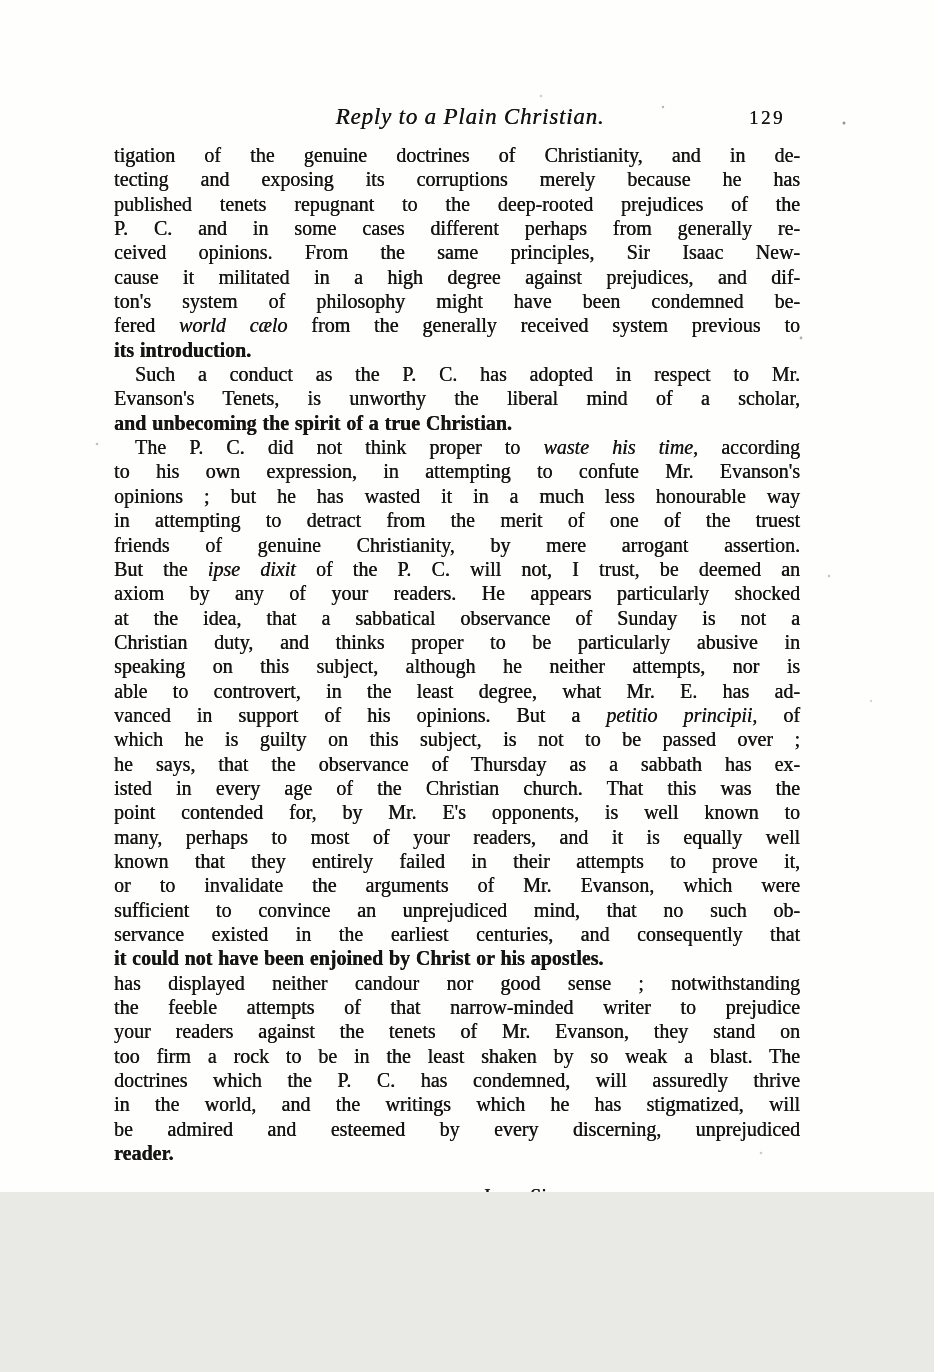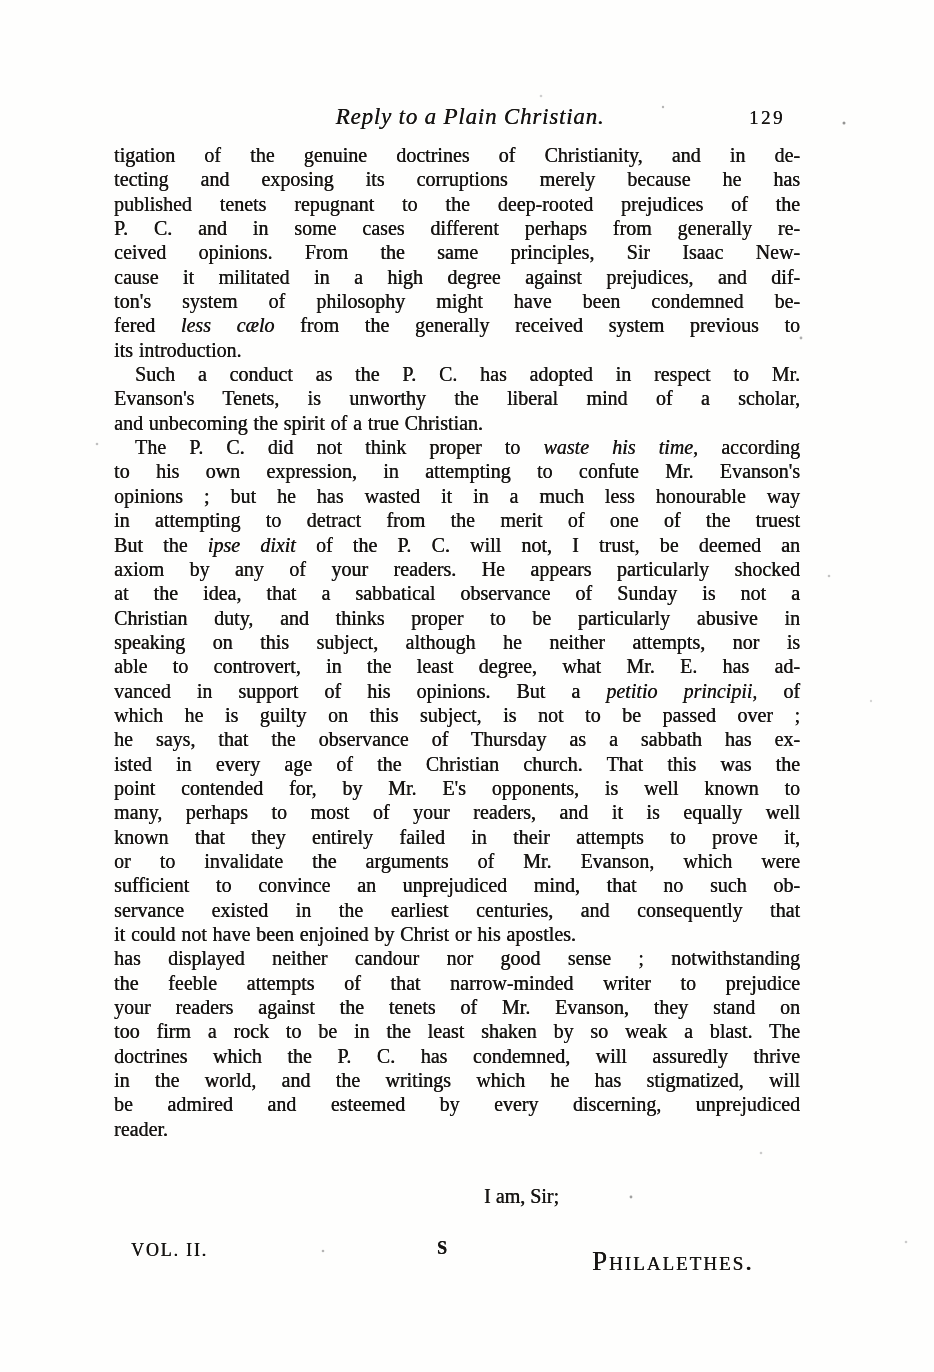--- a/index.html
+++ b/index.html
@@ -1,19 +1,19 @@
 <!DOCTYPE html>
 <html><head>
 <meta charset="utf-8">
 <style>
   html, body { margin: 0; padding: 0; background: #e9e9e6; }
   .page {
     position: relative;
     width: 934px;
-    height: 1372px;
+    height: 1192px;
     margin: 0 auto;
     background: #fefefd;
     font-family: "Liberation Serif", serif;
     color: #171513;
     overflow: hidden;
     text-shadow: 0.35px 0 0 currentColor; 
   }
 
   
   .header {
@@ -50,20 +50,21 @@
   .line {
     height: 24.35px;
     line-height: 24.35px;
     text-align: justify;
     text-align-last: justify;
     white-space: nowrap;
   }
   .line.last {
     text-align: left;
     text-align-last: left;
+    font-weight: bold;
   }
   .line.indent { text-indent: 21px; }
   .it { font-style: italic; }
 
   
   .salutation {
     position: absolute;
     left: 484px; top: 1185px;
     font-size: 20px;
   }
@@ -124,29 +125,30 @@
   </div>
 
   <div class="body-text">
       <div class="line"><span>tigation of the genuine doctrines of Christianity, and in de-</span></div>
       <div class="line"><span>tecting and exposing its corruptions merely because he has</span></div>
       <div class="line"><span>published tenets repugnant to the deep-rooted prejudices of the</span></div>
       <div class="line"><span>P. C. and in some cases different perhaps from generally re-</span></div>
       <div class="line"><span>ceived opinions.  From the same principles, Sir Isaac New-</span></div>
       <div class="line"><span>cause it militated in a high degree against prejudices, and dif-</span></div>
       <div class="line"><span>ton's system of philosophy might have been condemned be-</span></div>
-      <div class="line"><span>fered </span><span class="it">less cælo</span><span> from the generally received system previous to</span></div>
+      <div class="line"><span>fered </span><span class="it">world cælo</span><span> from the generally received system previous to</span></div>
       <div class="line last"><span>its introduction.</span></div>
       <div class="line indent"><span>Such a conduct as the P. C. has adopted in respect to Mr.</span></div>
       <div class="line"><span>Evanson's Tenets, is unworthy the liberal mind of a scholar,</span></div>
       <div class="line last"><span>and unbecoming the spirit of a true Christian.</span></div>
       <div class="line indent"><span>The P. C. did not think proper to </span><span class="it">waste his time,</span><span> according</span></div>
       <div class="line"><span>to his own expression, in attempting to confute Mr. Evanson's</span></div>
       <div class="line"><span>opinions ; but he has wasted it in a much less honourable way</span></div>
       <div class="line"><span>in attempting to detract from the merit of one of the truest</span></div>
+      <div class="line"><span>friends of genuine Christianity, by mere arrogant assertion.</span></div>
       <div class="line"><span>But the </span><span class="it">ipse dixit</span><span> of the P. C. will not, I trust, be deemed an</span></div>
       <div class="line"><span>axiom by any of your readers.  He appears particularly shocked</span></div>
       <div class="line"><span>at the idea, that a sabbatical observance of Sunday is not a</span></div>
       <div class="line"><span>Christian duty, and thinks proper to be particularly abusive in</span></div>
       <div class="line"><span>speaking on this subject, although he neither attempts, nor is</span></div>
       <div class="line"><span>able to controvert, in the least degree, what Mr. E. has ad-</span></div>
       <div class="line"><span>vanced in support of his opinions.  But a </span><span class="it">petitio principii,</span><span> of</span></div>
       <div class="line"><span>which he is guilty on this subject, is not to be passed over ;</span></div>
       <div class="line"><span>he says, that the observance of Thursday as a sabbath has ex-</span></div>
       <div class="line"><span>isted in every age of the Christian church.  That this was the</span></div>

